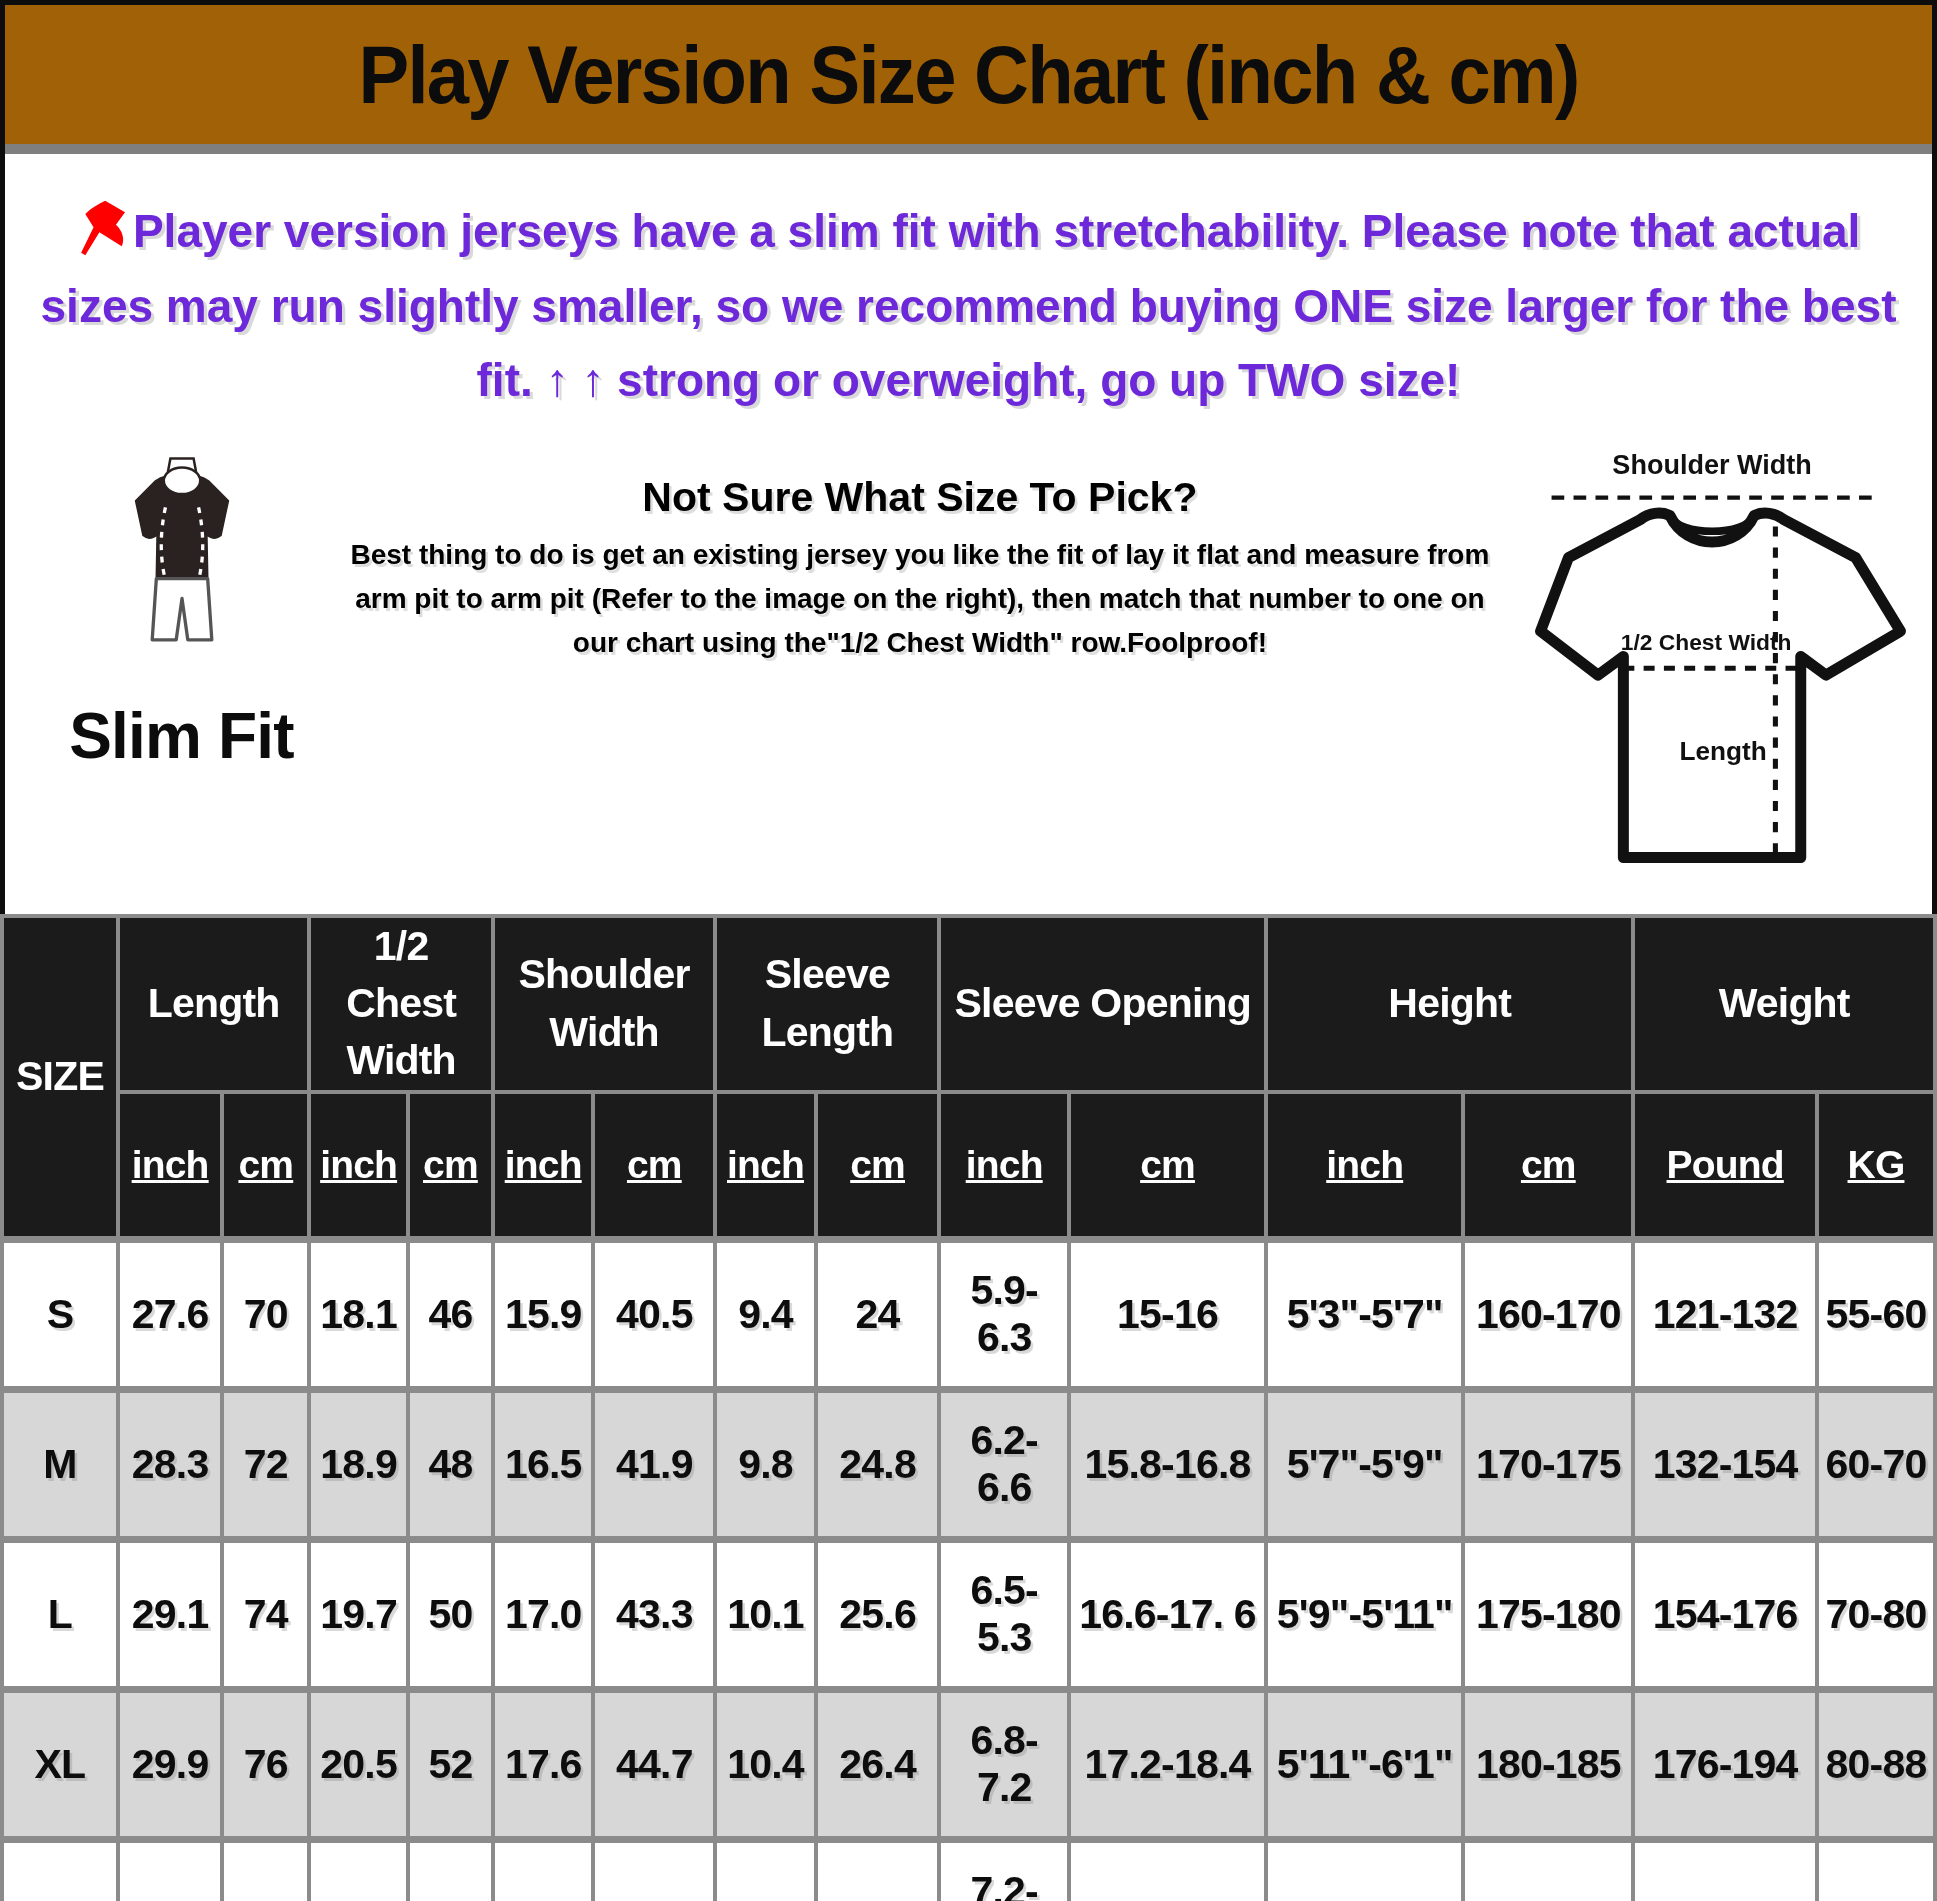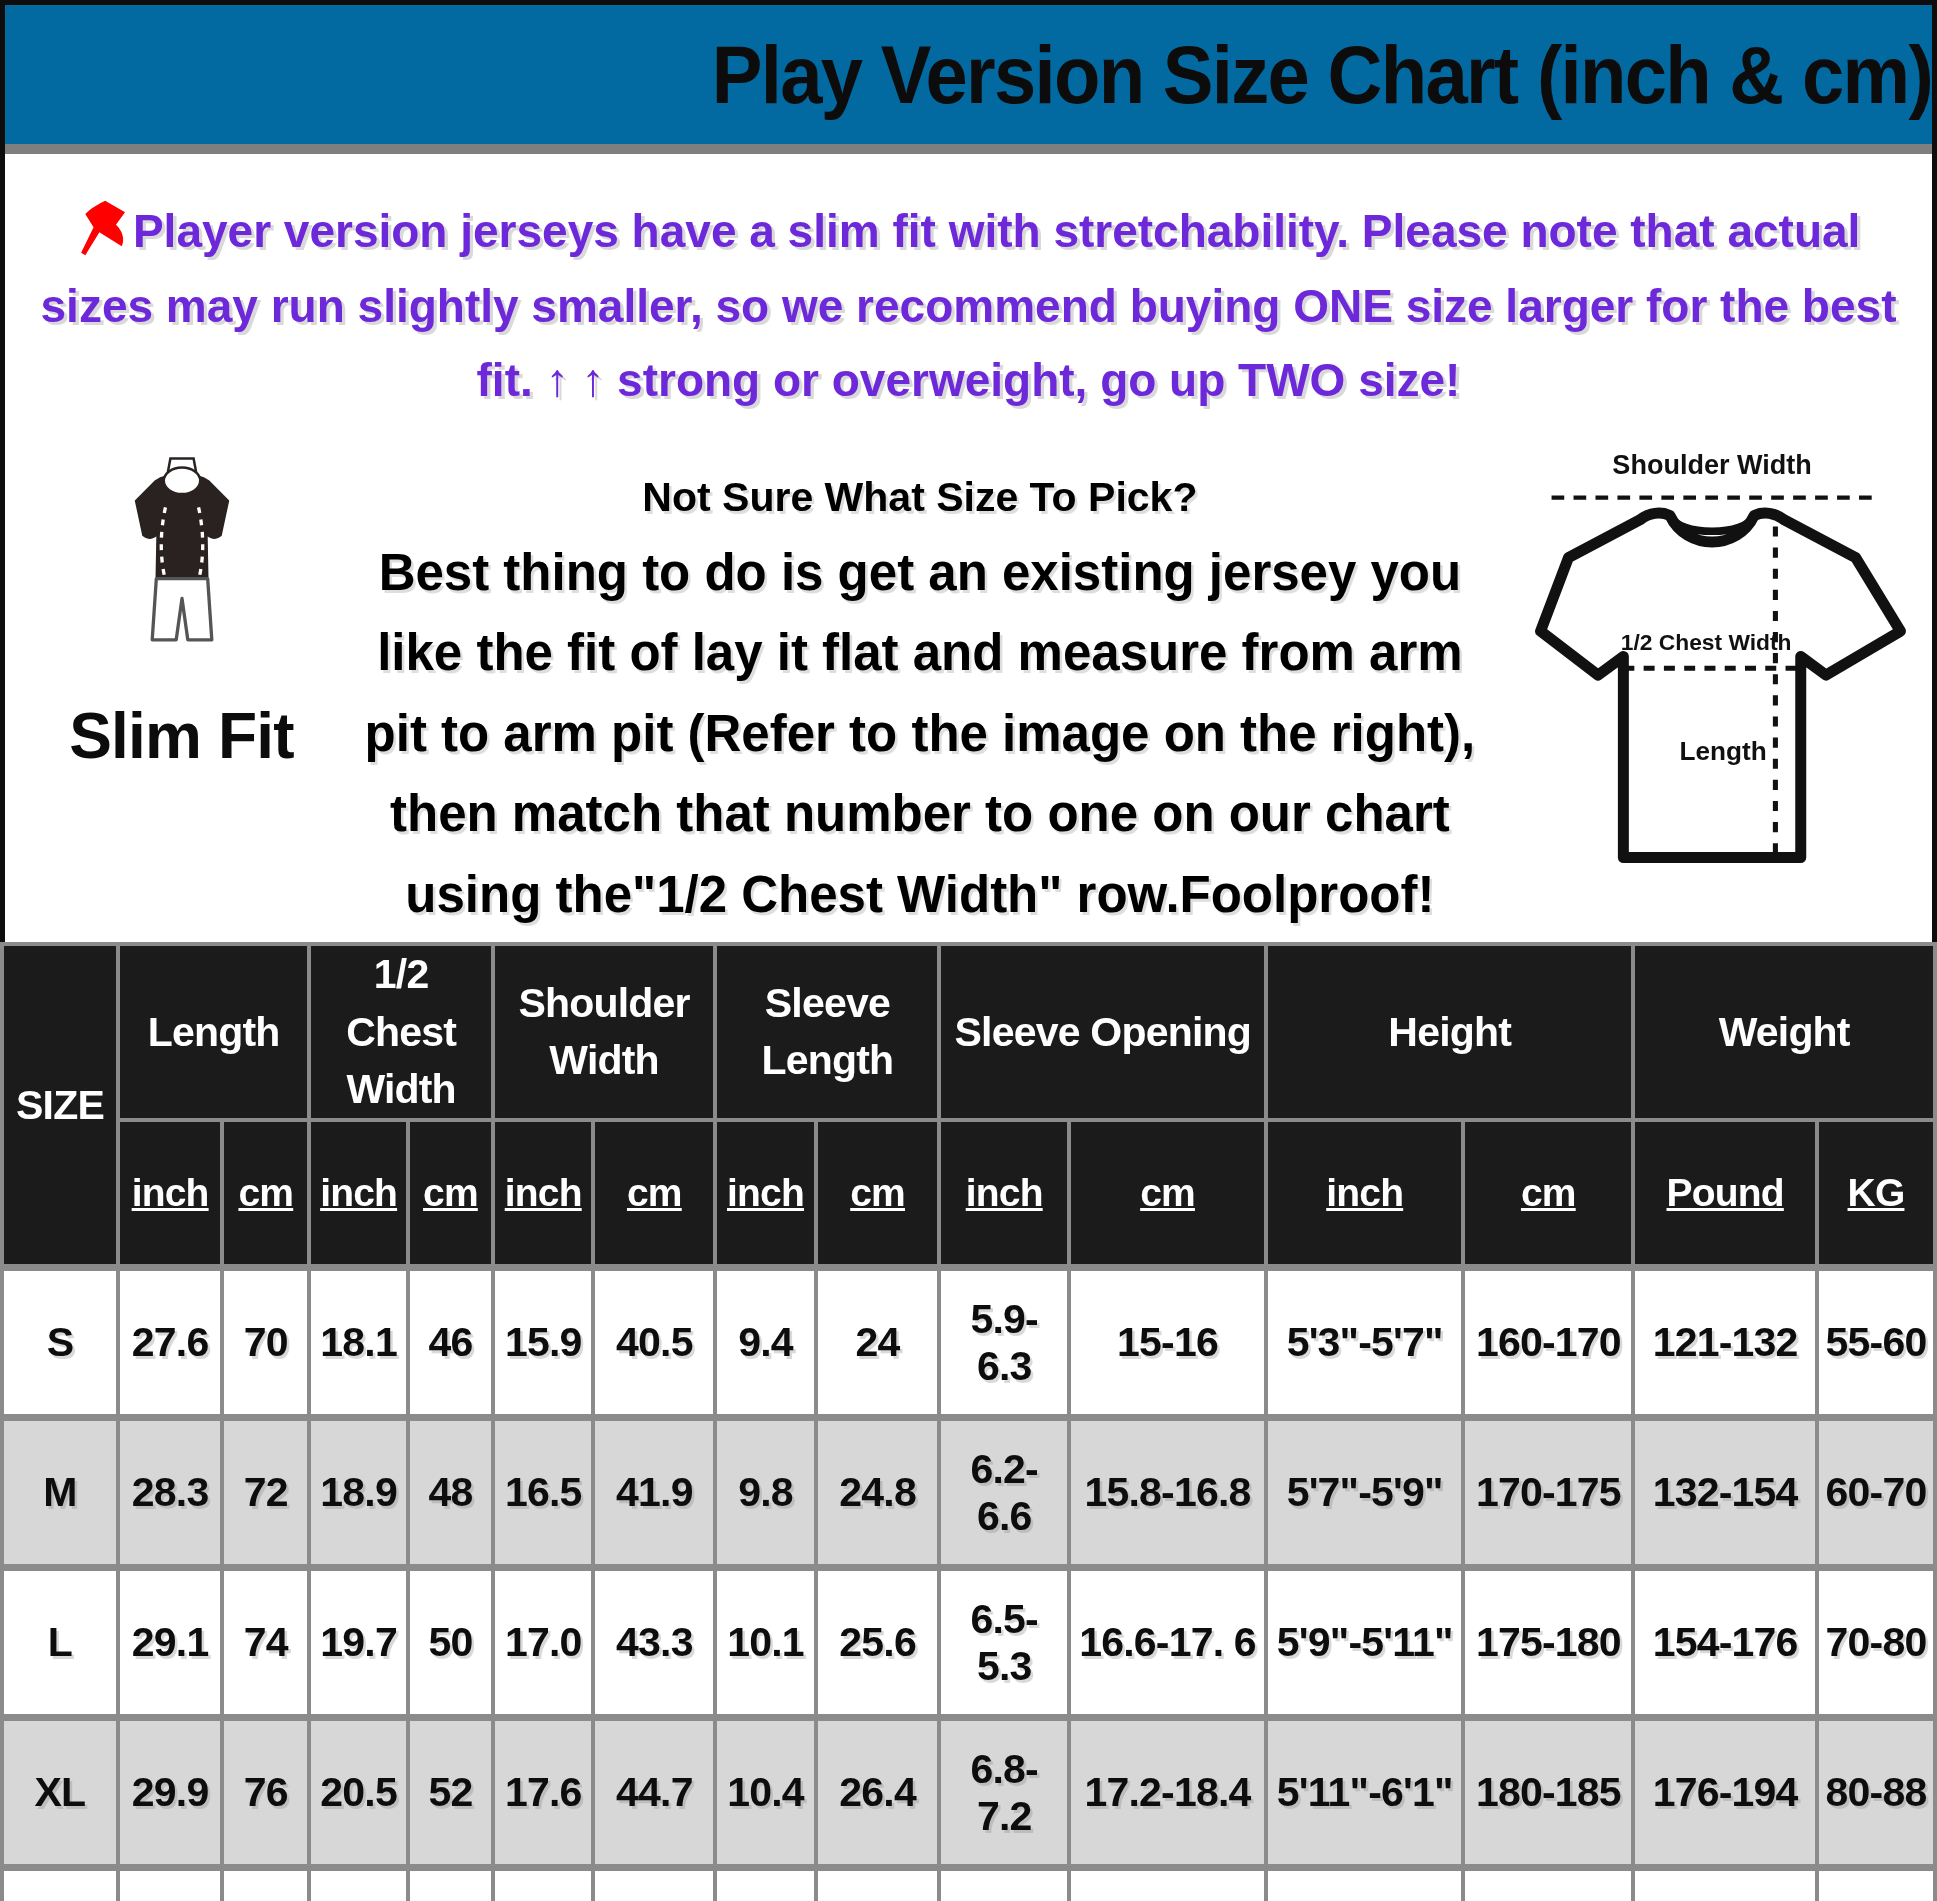--- a/index.html
+++ b/index.html
@@ -4,42 +4,42 @@
 <style>
   html,body{margin:0;padding:0;background:#fff;}
   body{font-family:"Liberation Sans",sans-serif;font-weight:700;}
   .page{
     width:1937px;height:1902px;box-sizing:border-box;
     border-top:5px solid #0d0d0d;border-left:5px solid #0d0d0d;border-right:5px solid #0d0d0d;
     display:flex;flex-direction:column;background:#fff;
   }
   
   .title-bar{
-    height:139px;background:#0369a1;border-bottom:10px solid #7f7f7f;
-    display:flex;align-items:center;justify-content:flex-end;flex:0 0 auto;
+    height:139px;background:#a16207;border-bottom:10px solid #7f7f7f;
+    display:flex;align-items:center;justify-content:center;flex:0 0 auto;
   }
   .title-bar h1{
     margin:0;font-size:76px;letter-spacing:-1.7px;color:#0c0c0c;
     transform:scaleY(1.08);
   }
   
   .notice{padding:40px 11.6px 5px 11.6px;text-align:center;flex:0 0 auto;}
   .notice-text{
     margin:0;color:#6d28d9;font-size:46px;line-height:1.62;
     text-shadow:3.3px 3.3px 0 rgba(185,185,185,.55);
   }
   .pin{display:inline-block;width:53px;height:60px;vertical-align:-11.6px;margin-right:3.3px;}
   
   .guide{display:flex;flex:1 1 auto;padding:21.5px 13.2px 6.6px 40px;align-items:flex-start;}
   .slimfit{width:273px;flex:0 0 auto;text-align:center;padding-top:11.6px;}
   .slimfit svg{width:192px;height:207px;display:block;margin:0 auto;}
   .slimfit-label{font-size:64px;color:#0c0c0c;margin-top:36px;letter-spacing:-0.8px;}
   .guide-text{flex:1 1 auto;padding:30px 25px 0 25px;text-align:center;color:#000000;}
   .guide-heading{font-size:41px;margin-bottom:11.6px;text-shadow:2.5px 2.5px 0 rgba(190,190,190,.5);}
-  .guide-body{font-size:51px;line-height:1.58;text-shadow:2.5px 2.5px 0 rgba(190,190,190,.5);}
+  .guide-body{font-size:28px;line-height:1.58;text-shadow:2.5px 2.5px 0 rgba(190,190,190,.5);}
   .diagram{width:397px;flex:0 0 auto;}
   .diagram svg{width:397px;height:463px;display:block;}
   .diagram text{font-family:"Liberation Sans",sans-serif;font-weight:700;fill:#111;}
   
   table.size-table{
     width:100%;border-collapse:collapse;table-layout:fixed;flex:0 0 auto;
     margin-left:-5px;margin-right:-5px;width:1937px;align-self:center;
   }
   .size-table th,.size-table td{
     border:4.1px solid #8b8b8b;text-align:center;vertical-align:middle;

